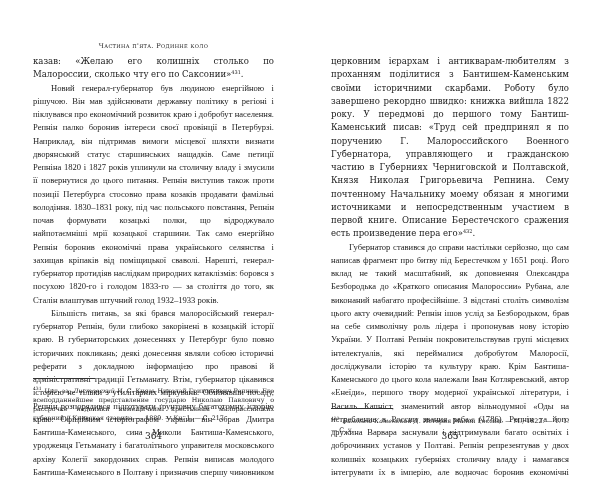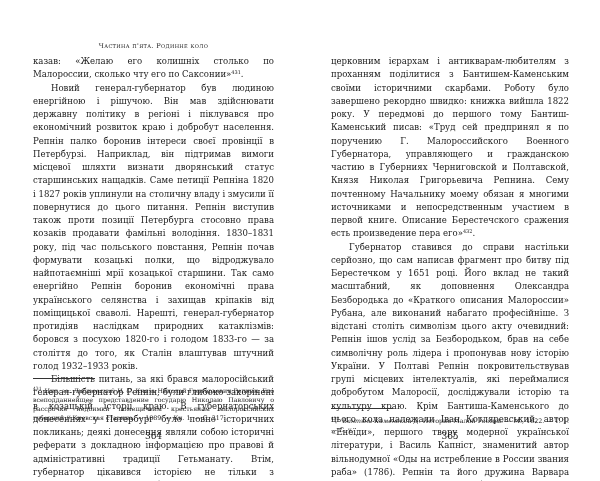--- a/index.html
+++ b/index.html
@@ -13,21 +13,21 @@
     .running-head {
       position: absolute; top: 42px; left: 0; right: 0; text-align: center;
       font-size: 6.6px; letter-spacing: 0.35px; font-variant: small-caps;
     }
     .body-text {
       position: absolute; top: 55px; left: 0; right: 0;
       font-size: 8.55px; line-height: 13.25px; text-align: justify;
       hyphens: auto;
     }
     .body-text p { margin: 0; text-indent: 0; }
-    .body-text p.indent { text-indent: 18px; }
+    .body-text p.indent { text-indent: 18px; font-family: Liberation Serif, serif; }
     sup { font-size: 5px; line-height: 0; vertical-align: 3.5px; }
     .fn-rule {
       position: absolute; left: 0; width: 62px; height: 0;
       border-top: 0.8px solid #333;
     }
     .footnote {
       position: absolute; left: 0; right: 0;
       font-size: 6.3px; line-height: 9.2px; text-align: justify;
     }
     .footnote .num { font-size: 4.5px; vertical-align: 2.5px; margin-right: 3px; }

